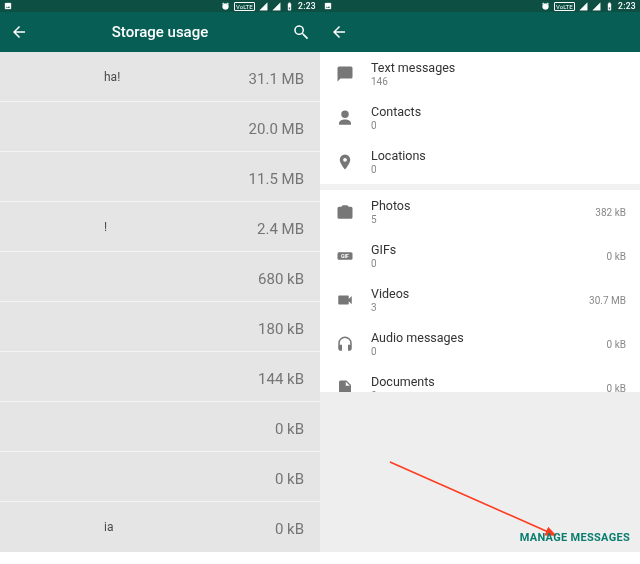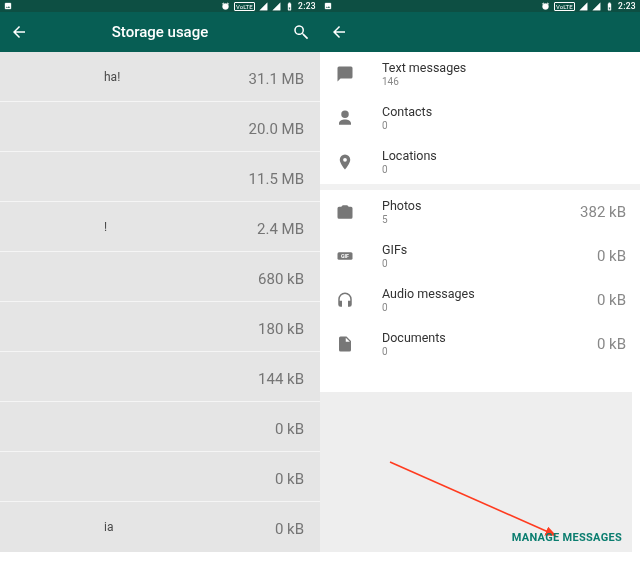--- a/index.html
+++ b/index.html
@@ -34,32 +34,32 @@
   .lr { height:50px; position:relative; }
   .lr .name { position:absolute; left:104px; top:18px; font-size:12px; color:#4a4a4a;}
   .lr .size { position:absolute; right:16px; top:18px; font-size:15px; color:#757575;}
   .lr:not(:last-child)::after{
     content:""; position:absolute; left:0; right:0; bottom:0; height:1px; background:#f5f5f5;
   }
 
   
   .right-body { position:absolute; top:52px; bottom:0; left:0; right:0; background:#fff; }
   .rrow {
-    display:flex; align-items:center; padding:5px 14px; min-height:44px; gap:26px;
+    display:flex; align-items:center; padding:5px 14px; min-height:44px; gap:15px;
   }
   .rrow .ricon { width:22px; display:flex; justify-content:center; align-items:center; }
   .rrow .ricon svg { width:18px; height:18px; fill:#777; }
   .rrow .rtext { flex:1; }
   .rrow .rtext .rtitle { font-size:12.5px; color:#333; line-height:15px; }
   .rrow .rtext .rcount { font-size:10px; color:#888; line-height:13px; }
-  .rrow .rsize { font-size:15px; color:#888; }
+  .rrow .rsize { font-size:10px; color:#888; }
   .sep { height:6px; background:#f1f1f1; }
 
   .footer {
-    position:absolute; left:0; right:8px; bottom:0; height:160px; background:#eee;padding-left:20px;
+    position:absolute; left:0; right:0; bottom:0; height:160px; background:#eee;padding-left:20px;
   }
   .cta {
     position:absolute; right:10px; bottom:8px; font-size:11px; font-weight:700;
     color:#0a7d6f; letter-spacing:.3px;
   }
 
   
   .arrow-svg { position:absolute; pointer-events:none; }
 </style>
 </head>
@@ -251,20 +251,32 @@
             <svg viewBox="0 0 24 24">
               <rect x="2" y="7" width="20" height="10" rx="2"></rect>
               <text x="12" y="15" text-anchor="middle" font-size="7" fill="#fff" font-weight="700">GIF</text>
             </svg>
           </span>
         <span class="rtext">
             <div class="rtitle">GIFs</div>
             <div class="rcount">0</div>
           </span>
         <span class="rsize">0 kB</span>
+      </div>
+      <div class="rrow">
+        <span class="ricon">
+            <svg viewBox="0 0 24 24">
+              <path d="M17 10.5V7a1 1 0 0 0-1-1H4a1 1 0 0 0-1 1v10a1 1 0 0 0 1 1h12a1 1 0 0 0 1-1v-3.5l4 4v-11z"></path>
+            </svg>
+          </span>
+        <span class="rtext">
+            <div class="rtitle">Videos</div>
+            <div class="rcount">3</div>
+          </span>
+        <span class="rsize">30.7 MB</span>
       </div>
       <div class="rrow">
         <span class="ricon">
             <svg viewBox="0 0 24 24">
               <path d="M12 2a9 9 0 0 0-9 9v7a3 3 0 0 0 3 3h2v-8H5v-2a7 7 0 0 1 14 0v2h-3v8h2a3 3 0 0 0 3-3v-7a9 9 0 0 0-9-9z"></path>
             </svg>
           </span>
         <span class="rtext">
             <div class="rtitle">Audio messages</div>
             <div class="rcount">0</div>

